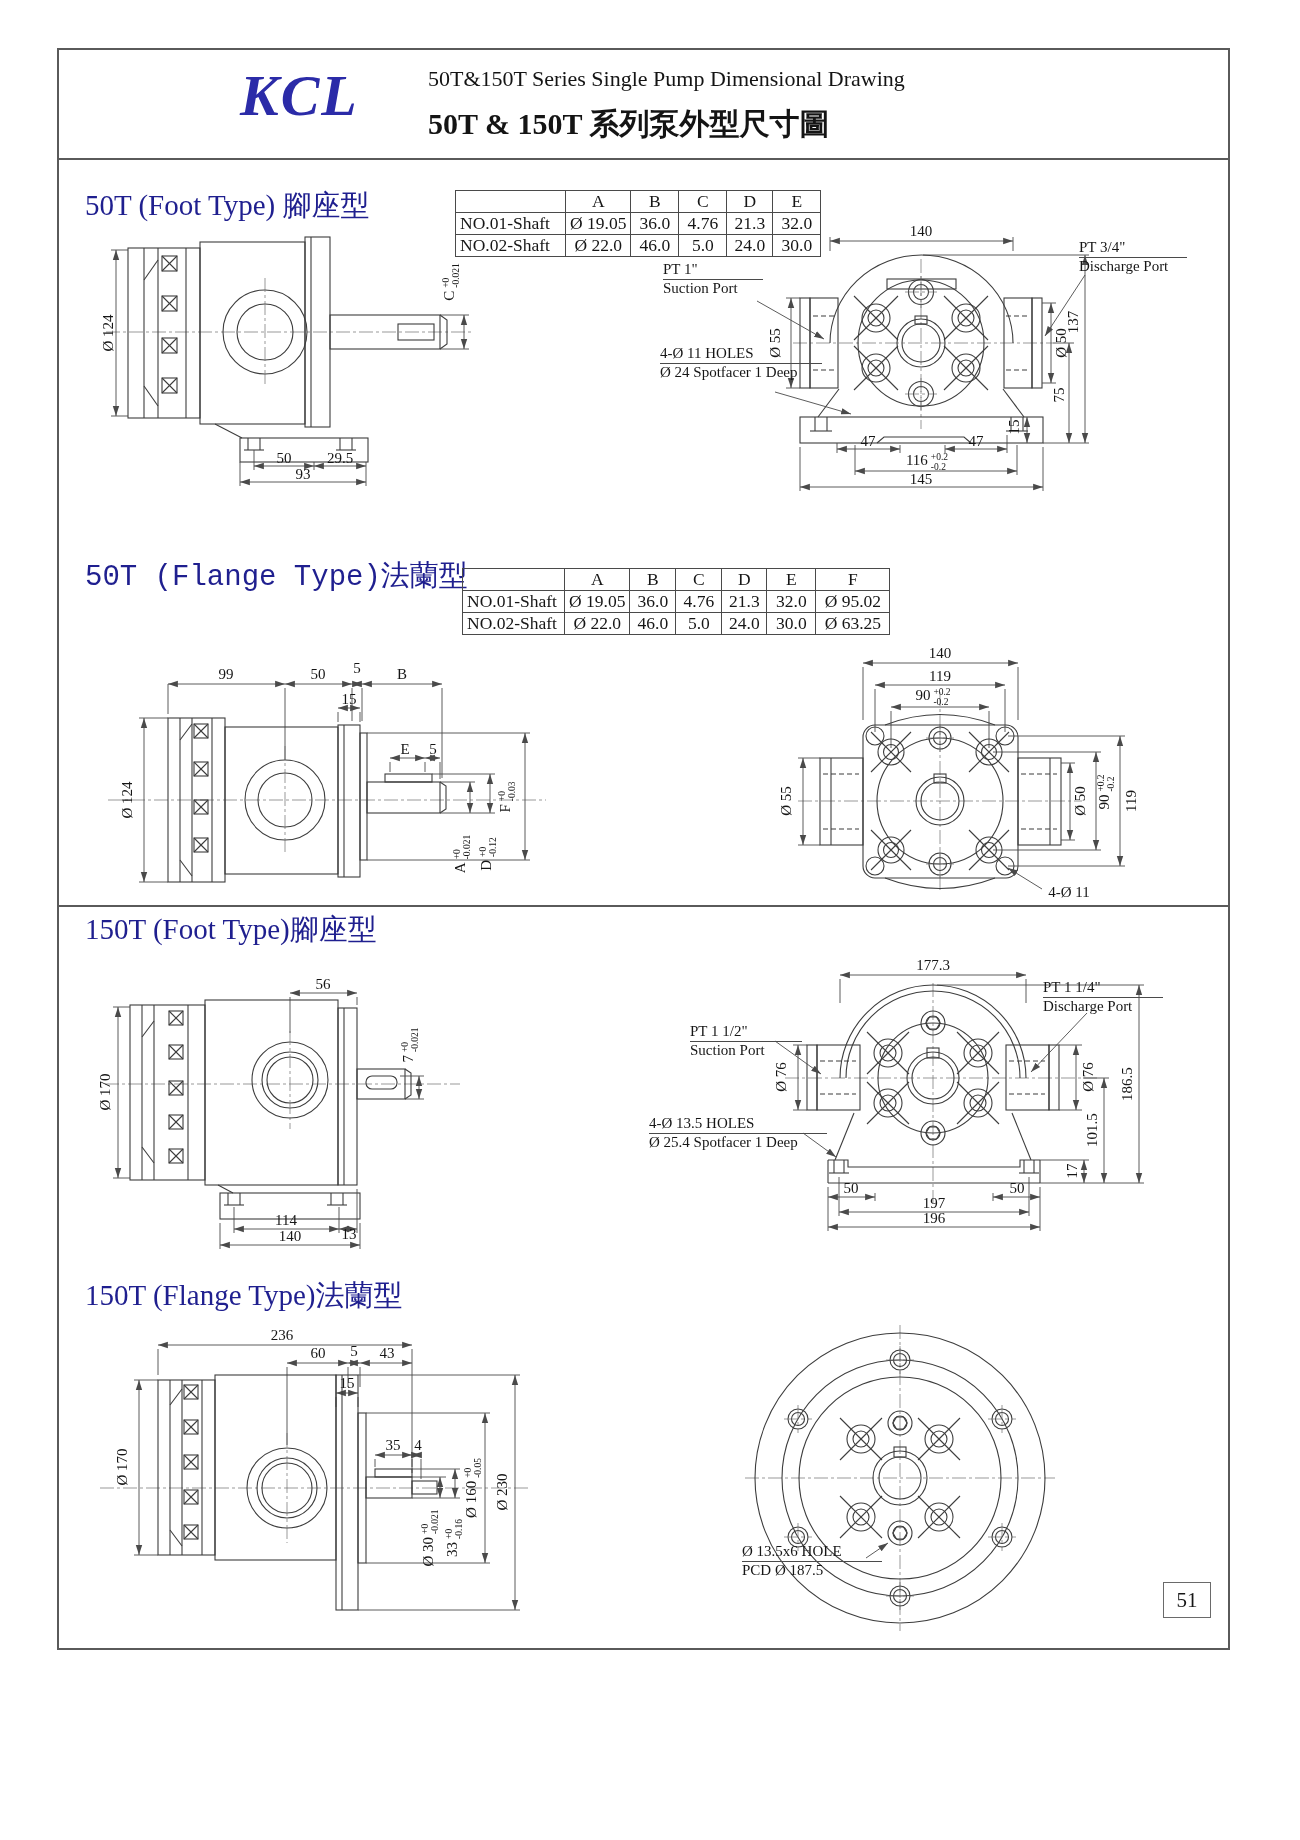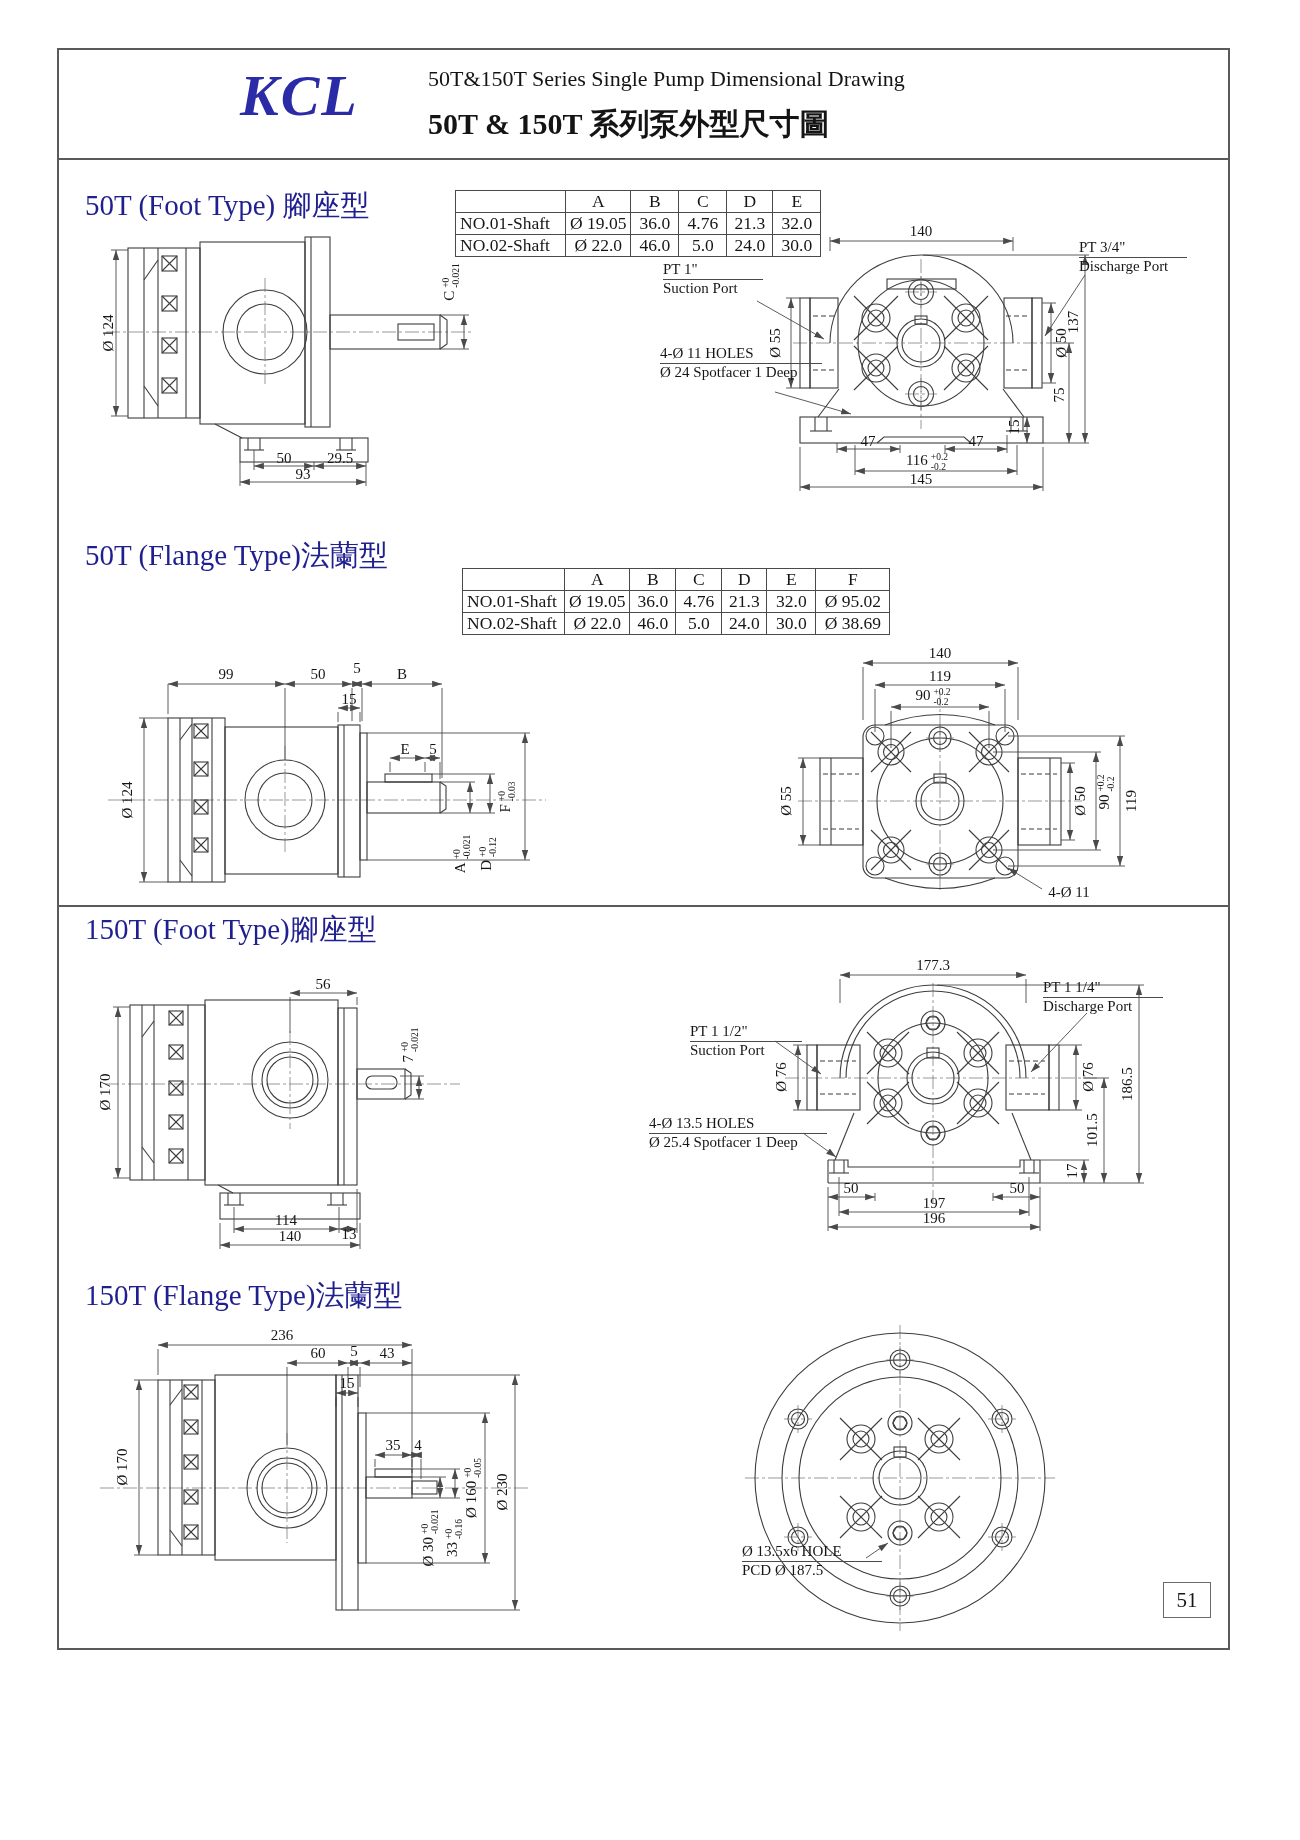--- a/index.html
+++ b/index.html
@@ -40,21 +40,21 @@
 <div class="page">
   <div class="frame"></div>
   <div class="hline" style="left:57px;top:158px;width:1171px;height:2px;"></div>
   <div class="hline" style="left:57px;top:905px;width:1171px;height:1.5px;"></div>
 
   <div class="logo">KCL</div>
   <div class="ht1">50T&amp;150T Series Single  Pump Dimensional Drawing</div>
   <div class="ht2">50T &amp; 150T 系列泵外型尺寸圖</div>
 
   <div class="sec-title" style="left:85px;top:186px;">50T  (Foot Type) 腳座型</div>
-  <div class="sec-title" style="left:85px;top:536px;">50T  (Flange Type)法蘭型</div>
+  <div class="sec-title" style="left:85px;top:556px;font-family:Liberation Mono, monospace;">50T  (Flange Type)法蘭型</div>
   <div class="sec-title" style="left:85px;top:910px;">150T  (Foot Type)腳座型</div>
   <div class="sec-title" style="left:85px;top:1276px;">150T  (Flange Type)法蘭型</div>
 
   <table class="spec" style="left:455px;top:190px;">
     <colgroup>
         <col style="width:110px">
         <col style="width:62px">
         <col style="width:48px">
         <col style="width:48px">
         <col style="width:46px">
@@ -117,21 +117,21 @@
       <td>32.0</td>
       <td>Ø 95.02</td>
     </tr>
     <tr>
       <td class="tl">NO.02-Shaft</td>
       <td>Ø 22.0</td>
       <td>46.0</td>
       <td>5.0</td>
       <td>24.0</td>
       <td>30.0</td>
-      <td>Ø 38.69</td>
+      <td>Ø 63.25</td>
     </tr>
   </tbody>
     </table>
 
   <div class="dbox" style="left:100px;top:212px;width:380px;height:280px;">
     <svg class="dwg" style="left:0;top:0;" width="380" height="280" viewBox="0 0 380 280">
       <defs>
         <marker id="arA" viewBox="0 0 10 8" refX="10" refY="4" markerWidth="11" markerHeight="9" orient="auto-start-reverse">
             <path d="M0,0.8 L10,4 L0,7.2 Z" fill="#4a4a4a"></path>
           </marker>

